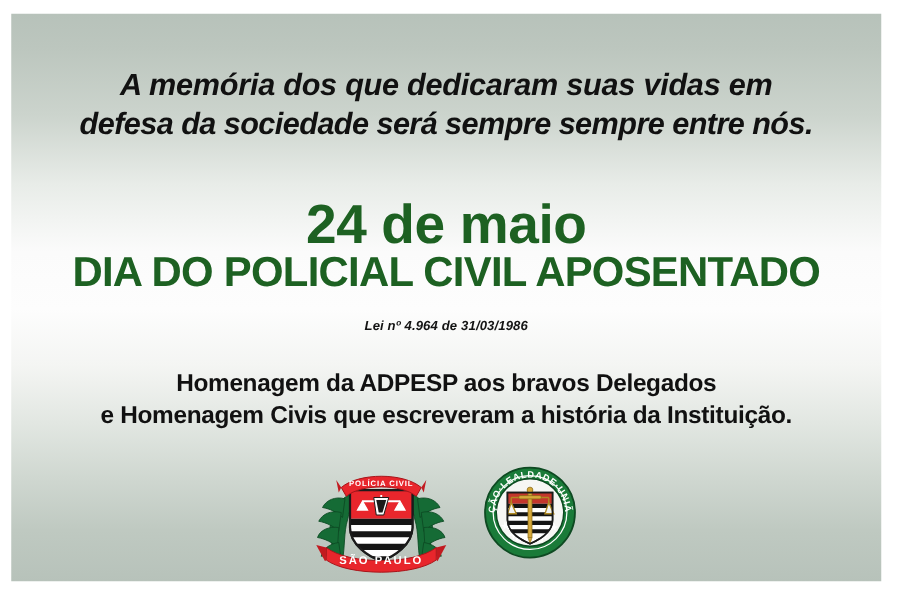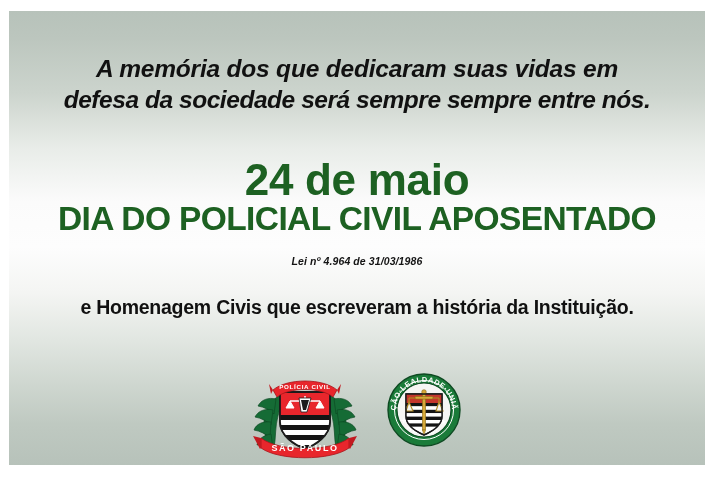--- a/index.html
+++ b/index.html
@@ -108,20 +108,21 @@
       <span class="ln ln2">defesa da sociedade será sempre sempre entre nós.</span>
     </div>
 
     <div class="txtblock" id="date-line">24 de maio</div>
 
     <div class="txtblock" id="main-title">DIA DO POLICIAL CIVIL APOSENTADO</div>
 
     <div class="txtblock" id="law-line">Lei nº 4.964 de 31/03/1986</div>
 
     <div class="txtblock" id="homage">
+      <span class="ln">Homenagem da ADPESP aos bravos Delegados</span>
       <span class="ln">e Homenagem Civis que escreveram a história da Instituição.</span>
     </div>
 
     <div id="logos">
 
       <div class="logo-wrap">
         <svg id="crest-sp" viewBox="0 0 112 100">
           <defs>
             <clipPath id="shieldClip">
               <path d="M31 26 H81 V56 C81 70 66 79 56 83 C46 79 31 70 31 56 Z"></path>

